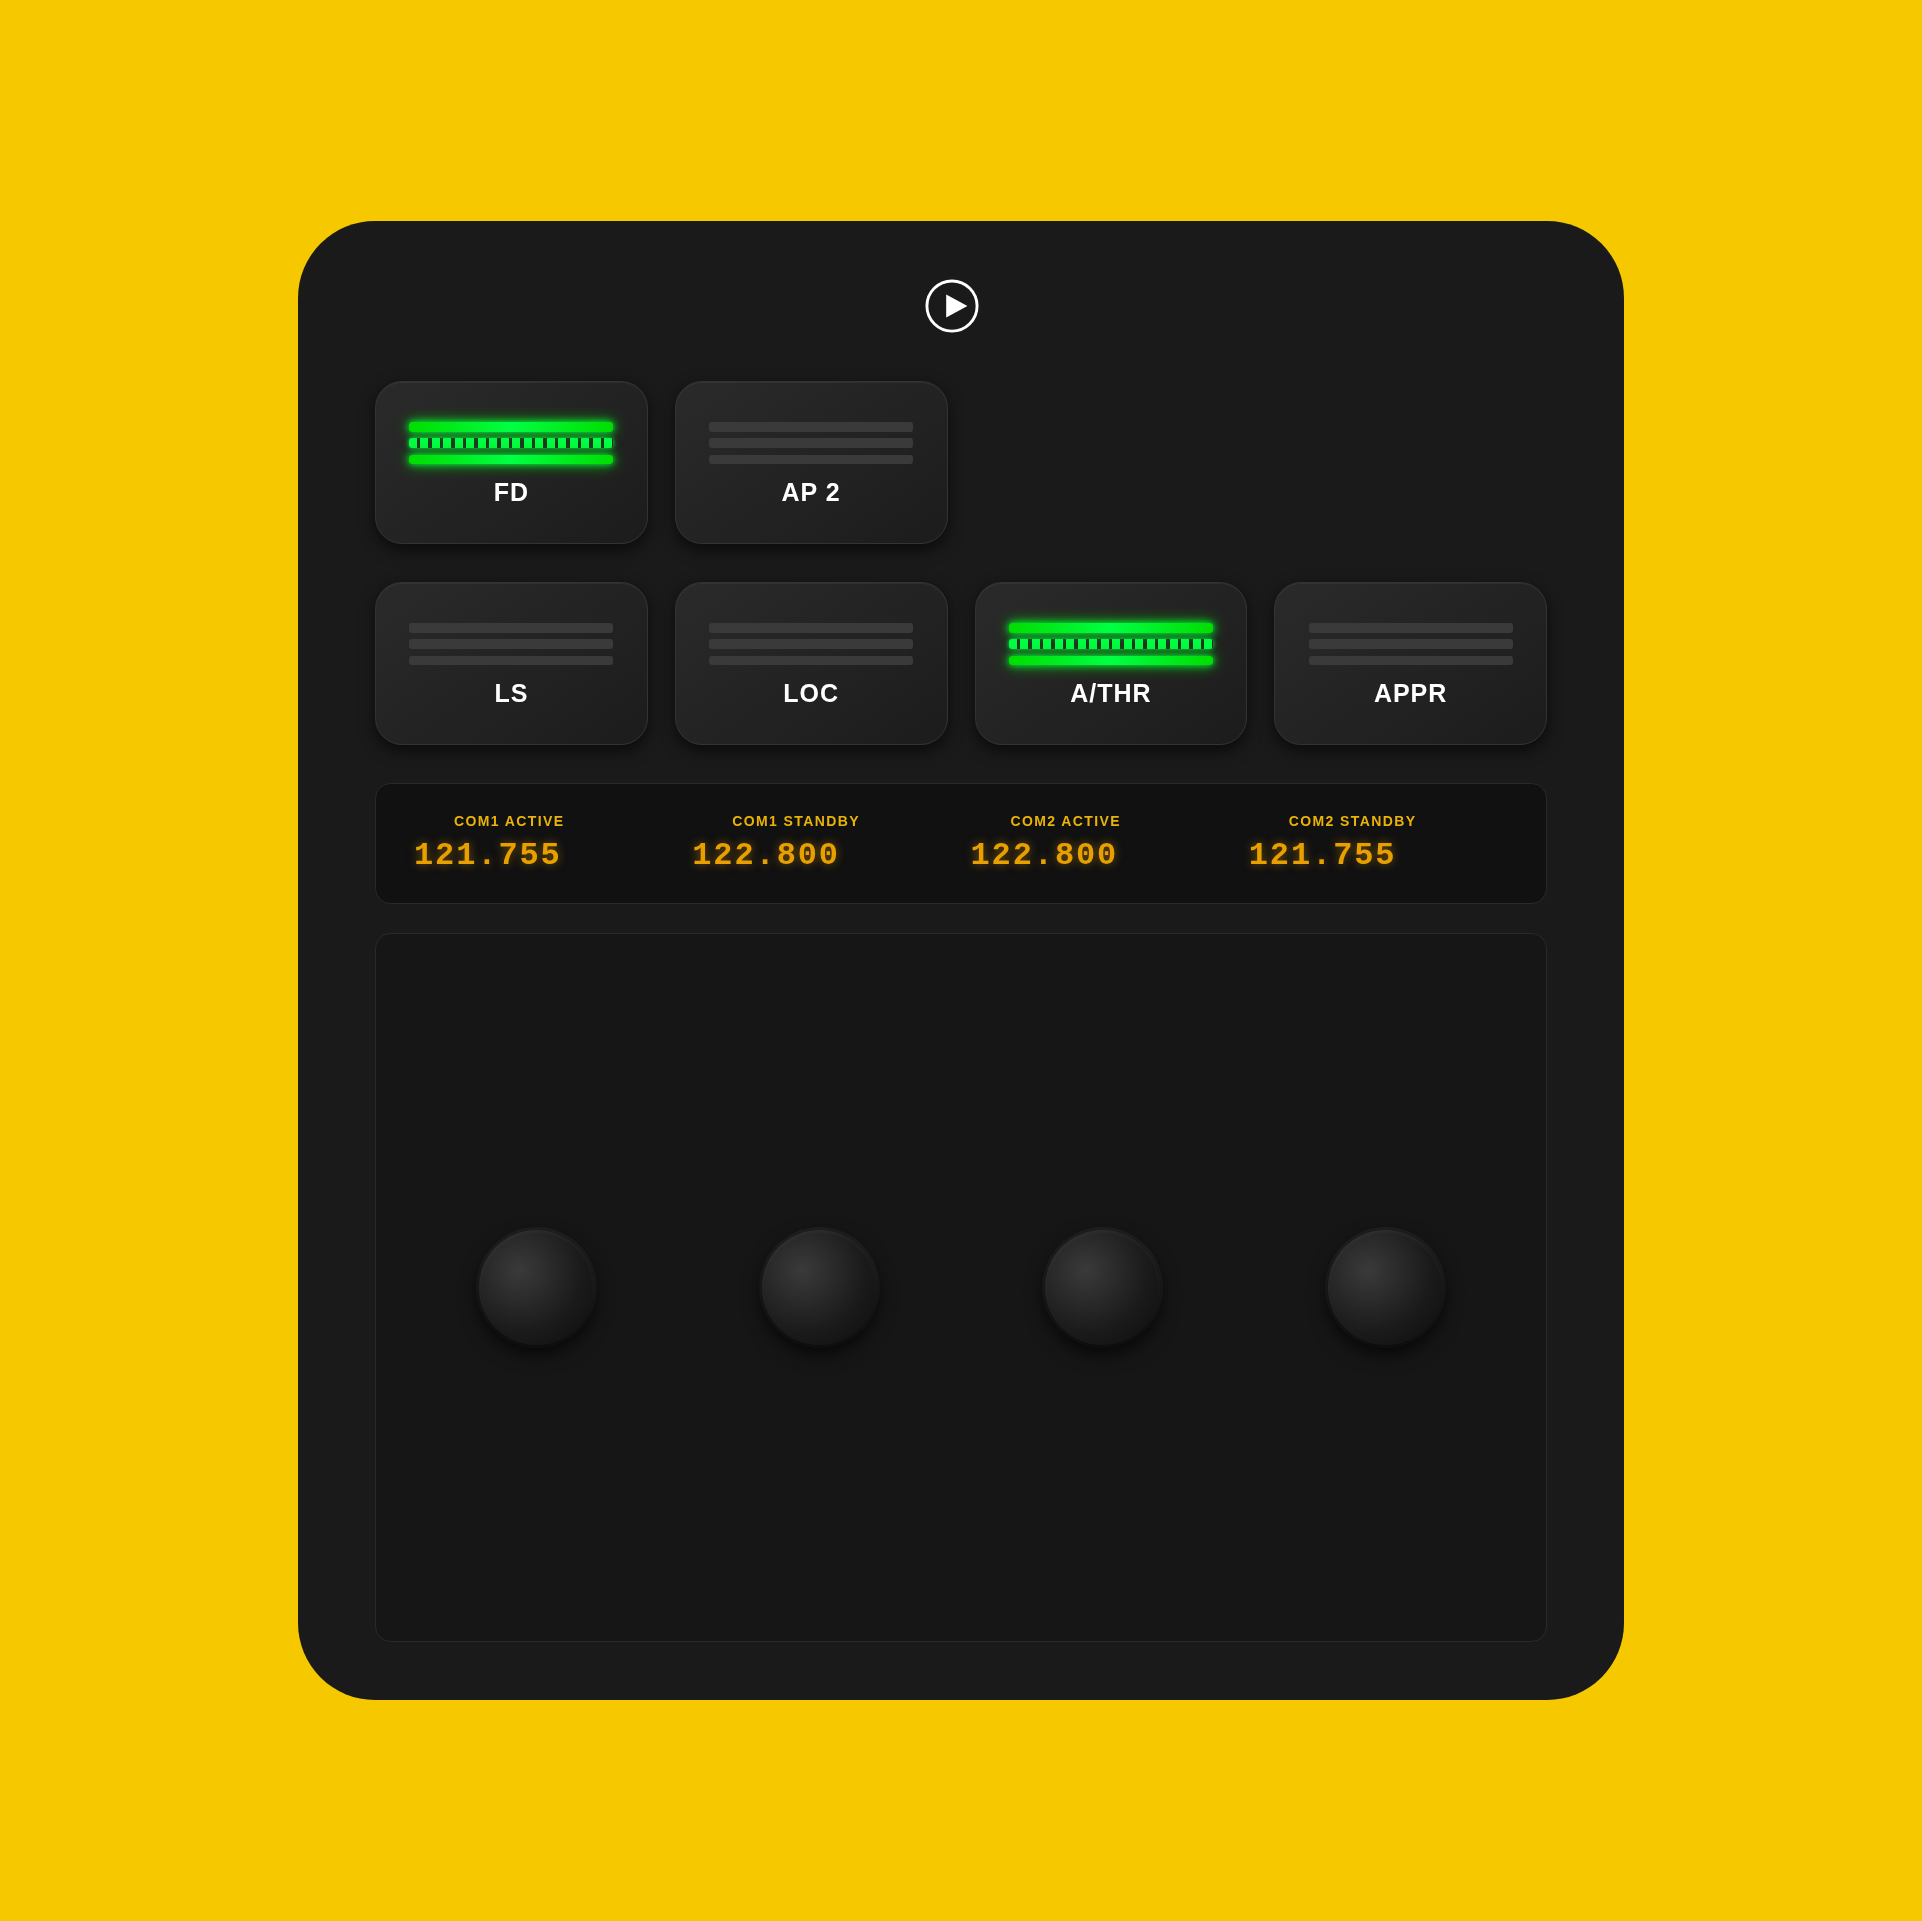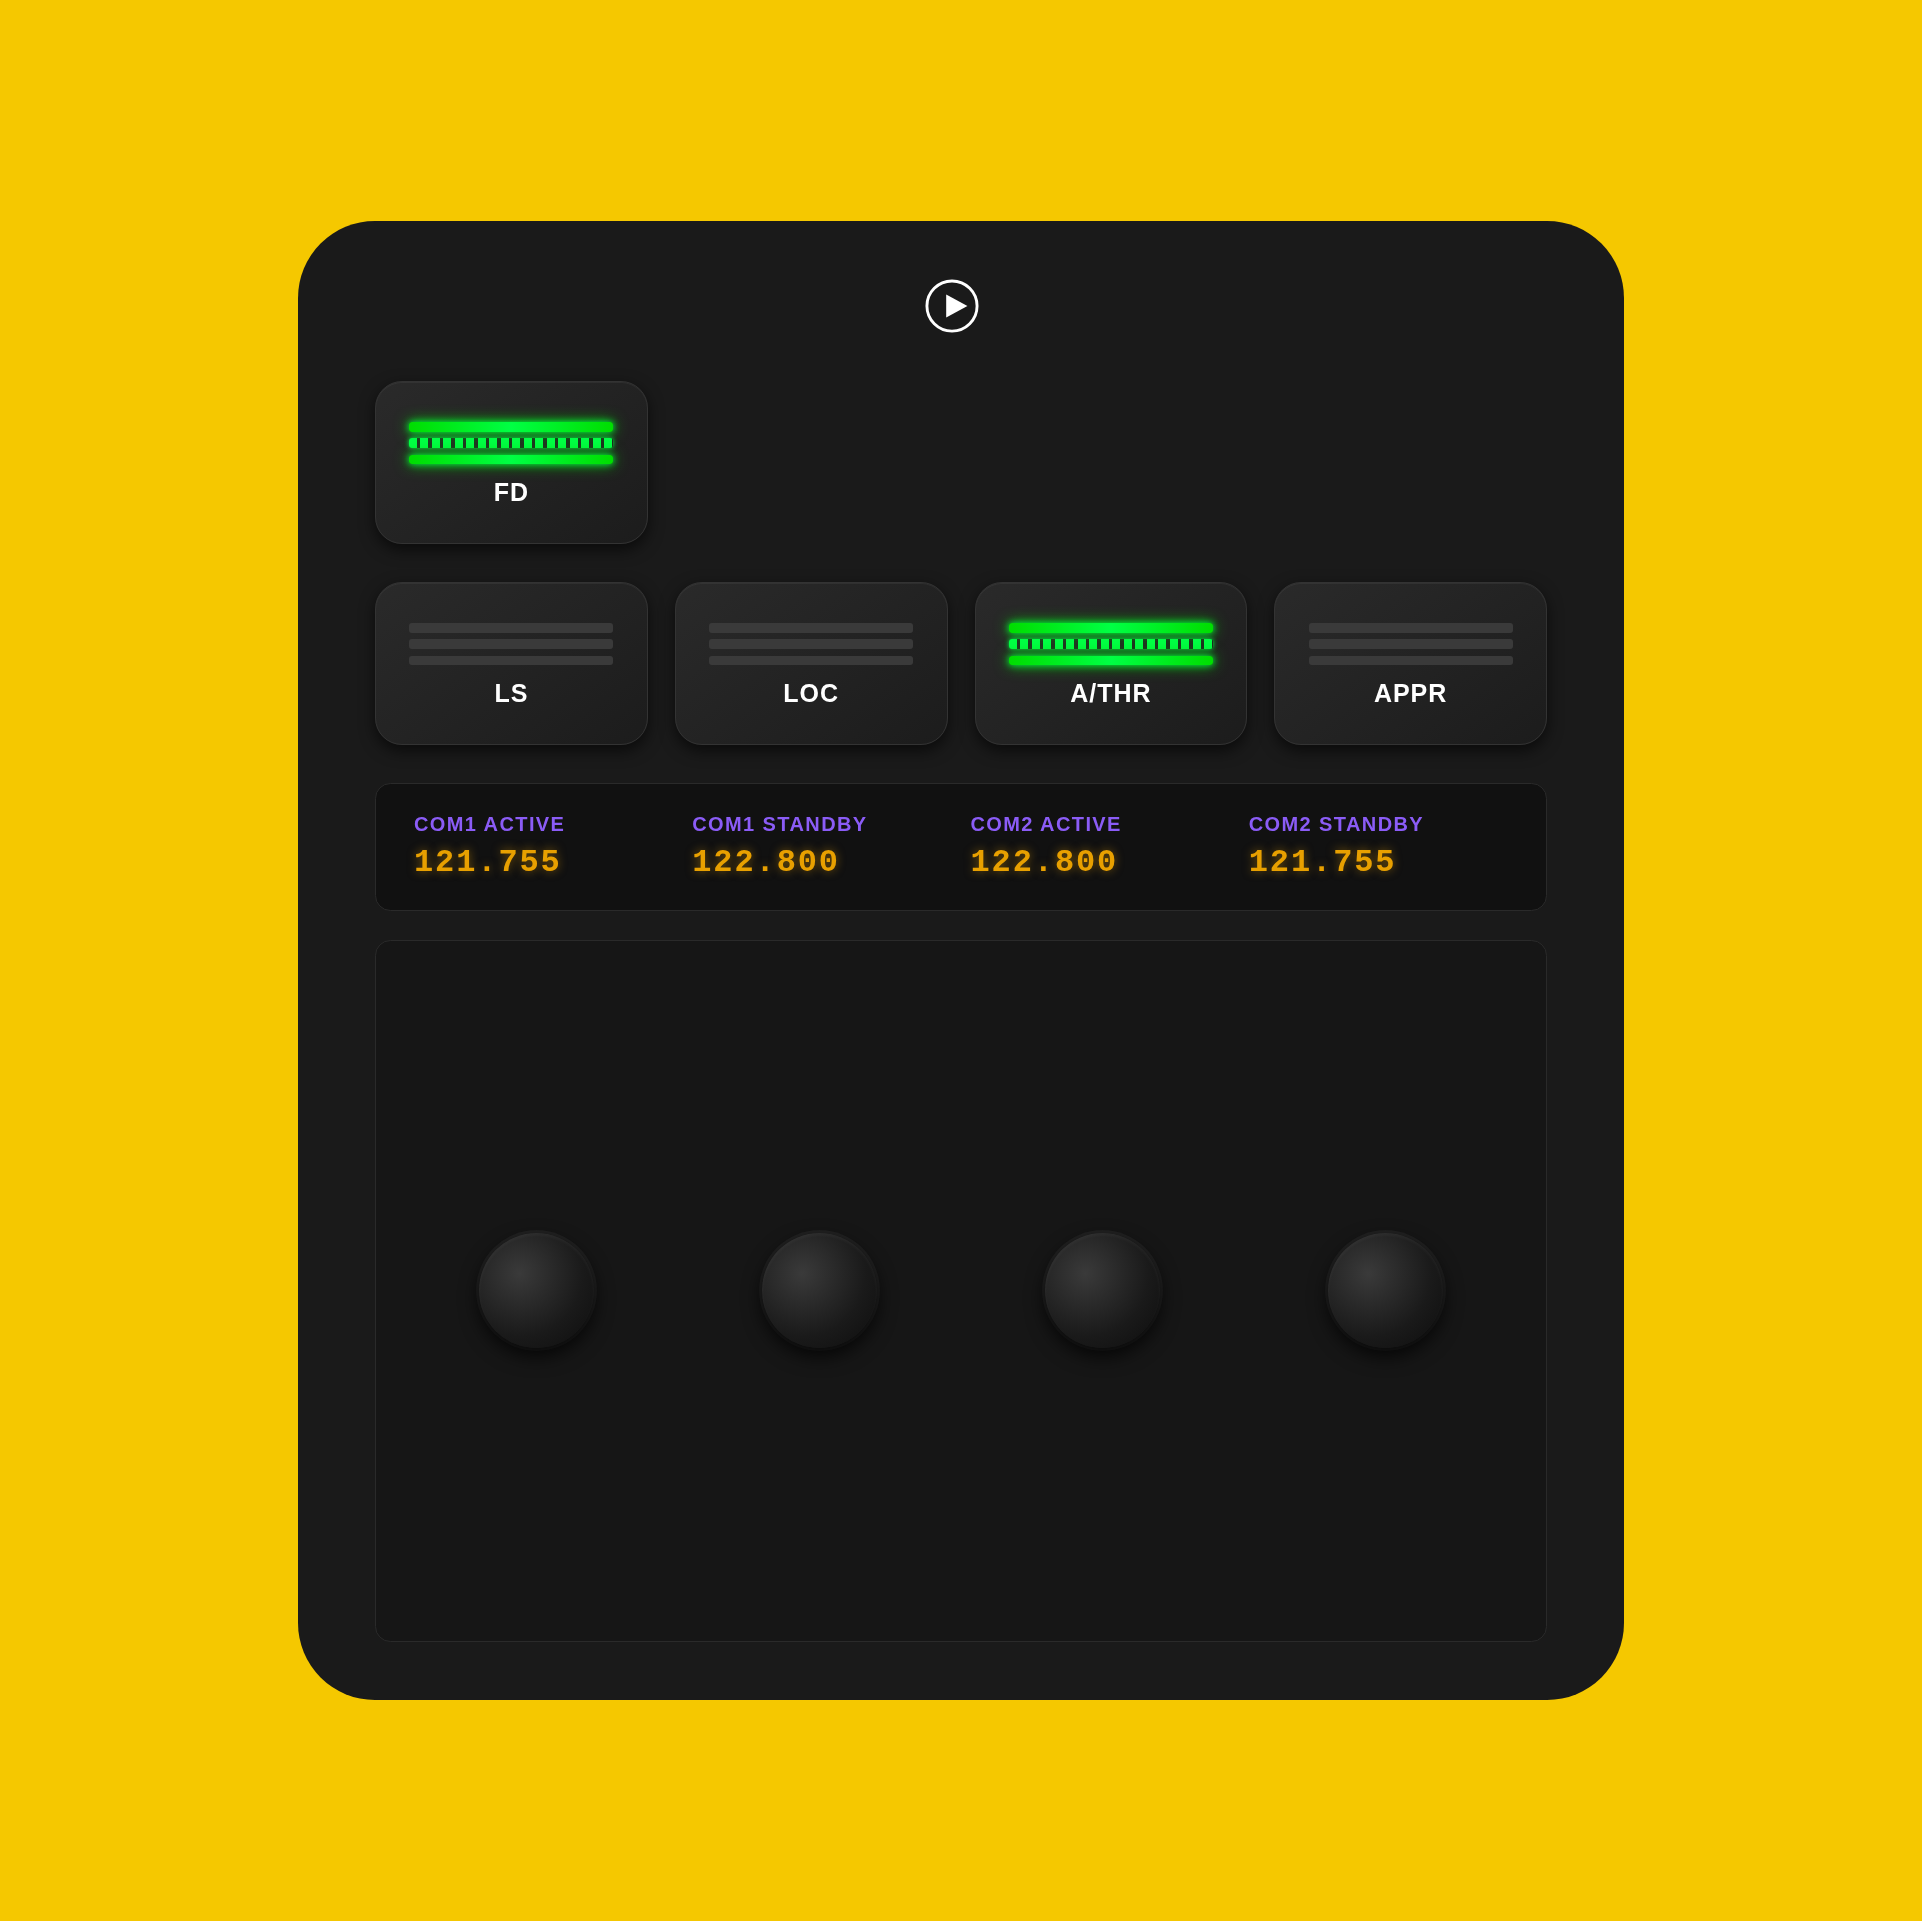--- a/index.html
+++ b/index.html
@@ -122,25 +122,26 @@
     }
 
     .freq-display {
       display: flex;
       flex-direction: column;
       align-items: flex-start;
       gap: 7.7px;
     }
 
     .freq-label {
-      color: #8b5cf6;
-      font-size: 20px;
+      color: #eab308;
+      font-size: 14px;
       font-weight: 600;
       letter-spacing: 1.4px;
       text-transform: uppercase;
+      margin-left: 40px;
     }
 
     .freq-value {
       color: #E8A000;
       font-size: 32px;
       font-weight: 700;
       font-family: 'Courier New', monospace;
       letter-spacing: 1.9px;
       text-shadow: 0 0 9.6px rgba(232, 160, 0, 0.5);
     }
@@ -187,20 +188,28 @@
 
   <div class="button-grid" id="row1-grid">
       <div class="deck-button">
         <div class="led-bars">
           <div class="led-bar active"></div>
           <div class="led-bar active-dots"></div>
           <div class="led-bar active"></div>
         </div>
         <span class="button-label">FD</span>
       </div>
+      <div class="deck-button">
+        <div class="led-bars">
+          <div class="led-bar inactive"></div>
+          <div class="led-bar inactive"></div>
+          <div class="led-bar inactive"></div>
+        </div>
+        <span class="button-label">AP 2</span>
+      </div>
     </div>
   <div class="button-grid" id="row2-grid">
       <div class="deck-button">
         <div class="led-bars">
           <div class="led-bar inactive"></div>
           <div class="led-bar inactive"></div>
           <div class="led-bar inactive"></div>
         </div>
         <span class="button-label">LS</span>
       </div>

